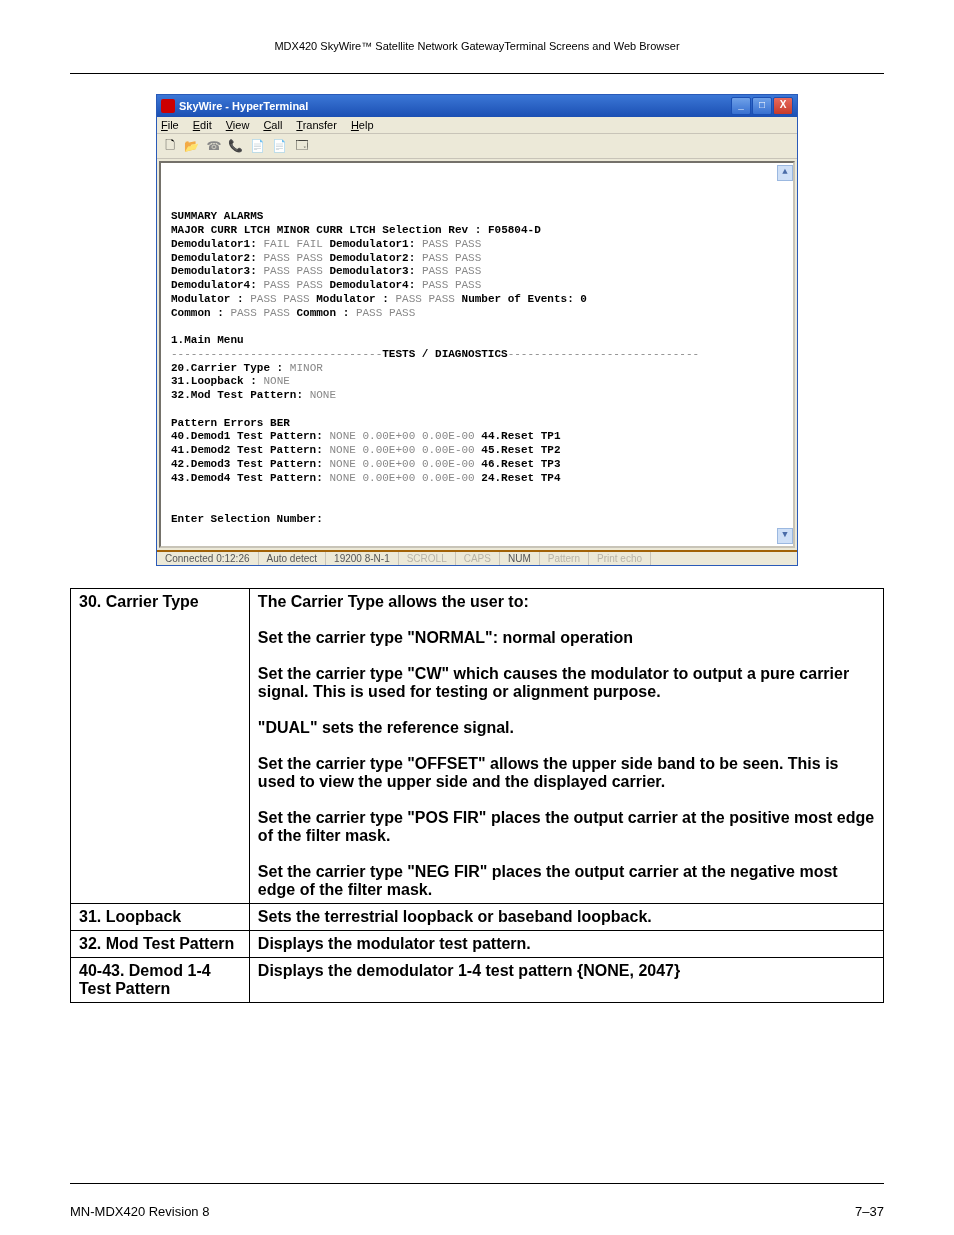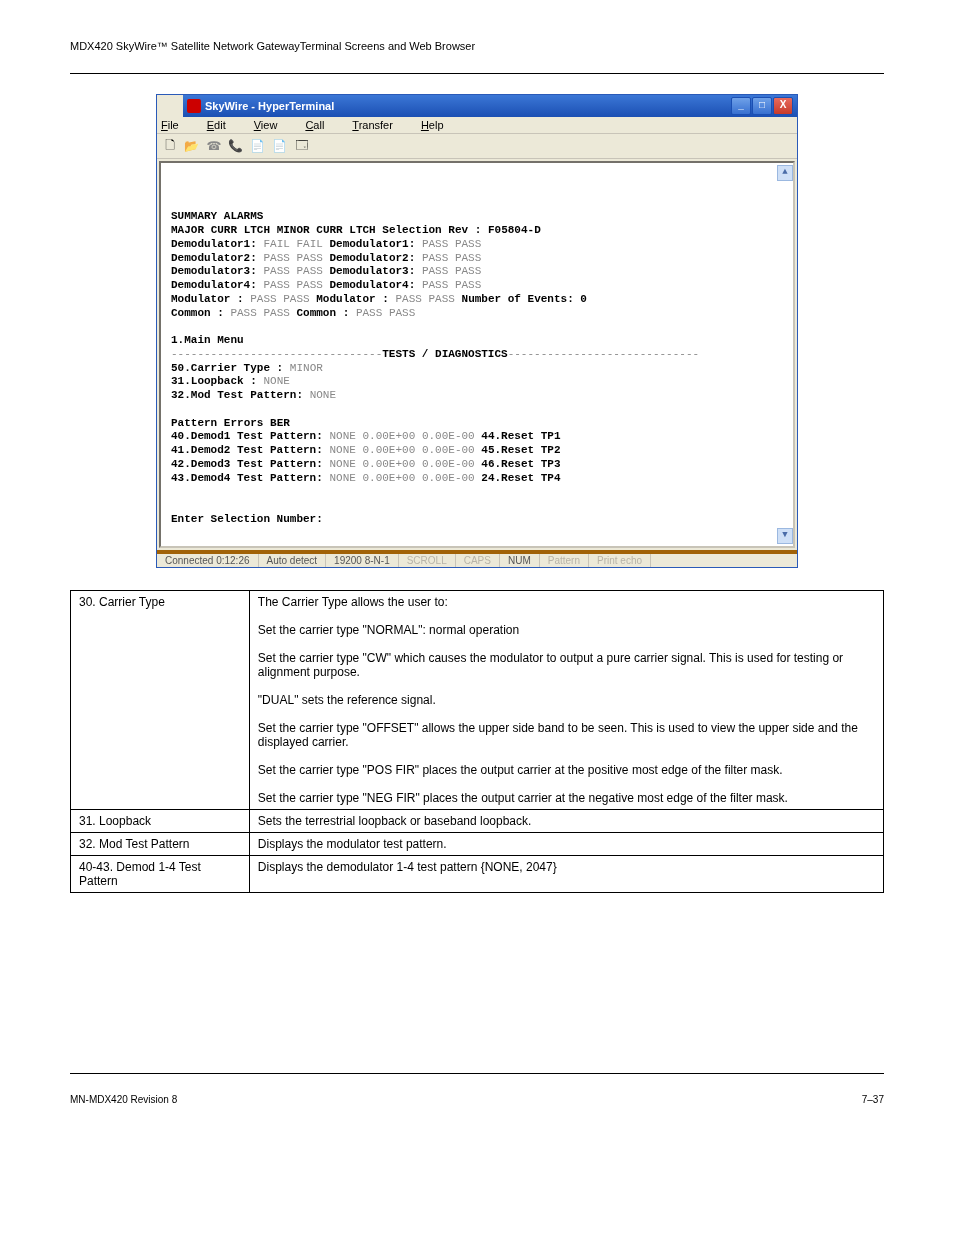--- a/index.html
+++ b/index.html
@@ -12,48 +12,47 @@
   .page {
     padding: 40px 70px;
     box-sizing: border-box;
   }
   .top-rule, .bottom-rule {
     border-top: 1px solid #000;
     margin: 20px 0;
   }
   .header-row {
     display: flex;
-    justify-content: flex-start;
+    justify-content: center;
     font-size: 11px;
     margin-bottom: 21px;
   }
   .footer-row {
     display: flex;
     justify-content: space-between;
-    font-size: 10px;
+    font-size: 13px;
     margin-top: 4px;
   }
   
   .window {
     width: 640px;
     margin: 20px auto;
     border: 1px solid #2a5ab8;
     background: #ece9d8;
     font-family: Tahoma, Arial, sans-serif;
   }
   .titlebar {
     background: linear-gradient(to bottom, #3b77d6, #1b4fb3);
     color: #fff;
     display: flex;
     align-items: center;
     justify-content: space-between;
     padding: 2px 4px;
     font-size: 11px;
     font-weight: bold;
-    margin-left: 26px;
   }
   .titlebar-left {
     display: flex;
     align-items: center;
     gap: 4px;
   }
   .app-icon {
     width: 14px;
     height: 14px;
     background: #c00;
@@ -74,21 +73,21 @@
     font-size: 10px;
     text-align: center;
     line-height: 14px;
   }
   .win-btn.close { background: linear-gradient(to bottom,#e86a5d,#c63a2a); }
   .menubar {
     background: #ece9d8;
     padding: 2px 4px;
     font-size: 11px;
     display: flex;
-    gap: 28px;
+    gap: 14px;
     border-bottom: 1px solid #c8c4b8;
   }
   .menubar span u { text-decoration: underline; }
   .toolbar {
     background: #ece9d8;
     padding: 3px 4px;
     border-bottom: 1px solid #c8c4b8;
     display: flex;
     gap: 4px;
     align-items: center;
@@ -127,37 +126,38 @@
     text-align: center;
     line-height: 12px;
     color: #4a6ca8;
   }
   .sa-up { top: 2px; }
   .sa-dn { bottom: 2px; }
   .gray { color: #888; }
   .bold { font-weight: bold; }
   .statusbar {
     background: #ece9d8;
-    border-top: 4px solid #a16207;
+    border-top: 2px solid #a16207;
     font-size: 10px;
     display: flex;
     align-items: center;
   }
   .status-cell {
     padding: 1px 8px;
     border-right: 1px solid #c8c4b8;
     color: #555;
   }
   .status-cell.off { color: #b8b4a8; }
   
   table.desc {
     width: 100%;
     border-collapse: collapse;
     margin-top: 22px;
-    font-size: 12px;
+    font-size: 16px;
+    font-weight: bold;
   }
   table.desc td {
     border: 1px solid #000;
     padding: 4px 8px;
     vertical-align: top;
   }
   table.desc td.left { width: 22%; }
   .nowrap { white-space: nowrap; }
 </style>
 </head>
@@ -207,21 +207,21 @@
 <span class="nowrap"><span class="bold">MAJOR</span>        <span class="bold">CURR LTCH</span>    <span class="bold">MINOR</span>        <span class="bold">CURR LTCH</span>    <span class="bold">Selection Rev :</span>   <span class="bold">F05804-D</span></span>
 <span class="nowrap"><span class="bold">Demodulator1:</span> <span class="gray">FAIL FAIL</span>    <span class="bold">Demodulator1:</span> <span class="gray">PASS PASS</span></span>
 <span class="nowrap"><span class="bold">Demodulator2:</span> <span class="gray">PASS PASS</span>    <span class="bold">Demodulator2:</span> <span class="gray">PASS PASS</span></span>
 <span class="nowrap"><span class="bold">Demodulator3:</span> <span class="gray">PASS PASS</span>    <span class="bold">Demodulator3:</span> <span class="gray">PASS PASS</span></span>
 <span class="nowrap"><span class="bold">Demodulator4:</span> <span class="gray">PASS PASS</span>    <span class="bold">Demodulator4:</span> <span class="gray">PASS PASS</span></span>
 <span class="nowrap"><span class="bold">Modulator   :</span> <span class="gray">PASS PASS</span>    <span class="bold">Modulator   :</span> <span class="gray">PASS PASS</span>    <span class="bold">Number of Events:</span>  <span class="bold">0</span></span>
 <span class="nowrap"><span class="bold">Common      :</span> <span class="gray">PASS PASS</span>    <span class="bold">Common      :</span> <span class="gray">PASS PASS</span></span>
 
 <span class="bold">1.Main Menu</span>
 <span class="nowrap"><span class="gray">--------------------------------</span><span class="bold">TESTS / DIAGNOSTICS</span><span class="gray">-----------------------------</span></span>
-<span class="nowrap"><span class="bold">50.Carrier Type    :</span> <span class="gray">MINOR</span></span>
+<span class="nowrap"><span class="bold">20.Carrier Type    :</span> <span class="gray">MINOR</span></span>
 <span class="nowrap"><span class="bold">31.Loopback        :</span> <span class="gray">NONE</span></span>
 <span class="nowrap"><span class="bold">32.Mod Test Pattern:</span> <span class="gray">NONE</span></span>
 
 <span class="nowrap">                         <span class="bold">Pattern</span>   <span class="bold">Errors</span>    <span class="bold">BER</span></span>
 <span class="nowrap"><span class="bold">40.Demod1 Test Pattern:</span> <span class="gray">NONE</span>    <span class="gray">0.00E+00</span>  <span class="gray">0.00E-00</span>  <span class="bold">44.Reset TP1</span></span>
 <span class="nowrap"><span class="bold">41.Demod2 Test Pattern:</span> <span class="gray">NONE</span>    <span class="gray">0.00E+00</span>  <span class="gray">0.00E-00</span>  <span class="bold">45.Reset TP2</span></span>
 <span class="nowrap"><span class="bold">42.Demod3 Test Pattern:</span> <span class="gray">NONE</span>    <span class="gray">0.00E+00</span>  <span class="gray">0.00E-00</span>  <span class="bold">46.Reset TP3</span></span>
 <span class="nowrap"><span class="bold">43.Demod4 Test Pattern:</span> <span class="gray">NONE</span>    <span class="gray">0.00E+00</span>  <span class="gray">0.00E-00</span>  <span class="bold">24.Reset TP4</span></span>
 
 

